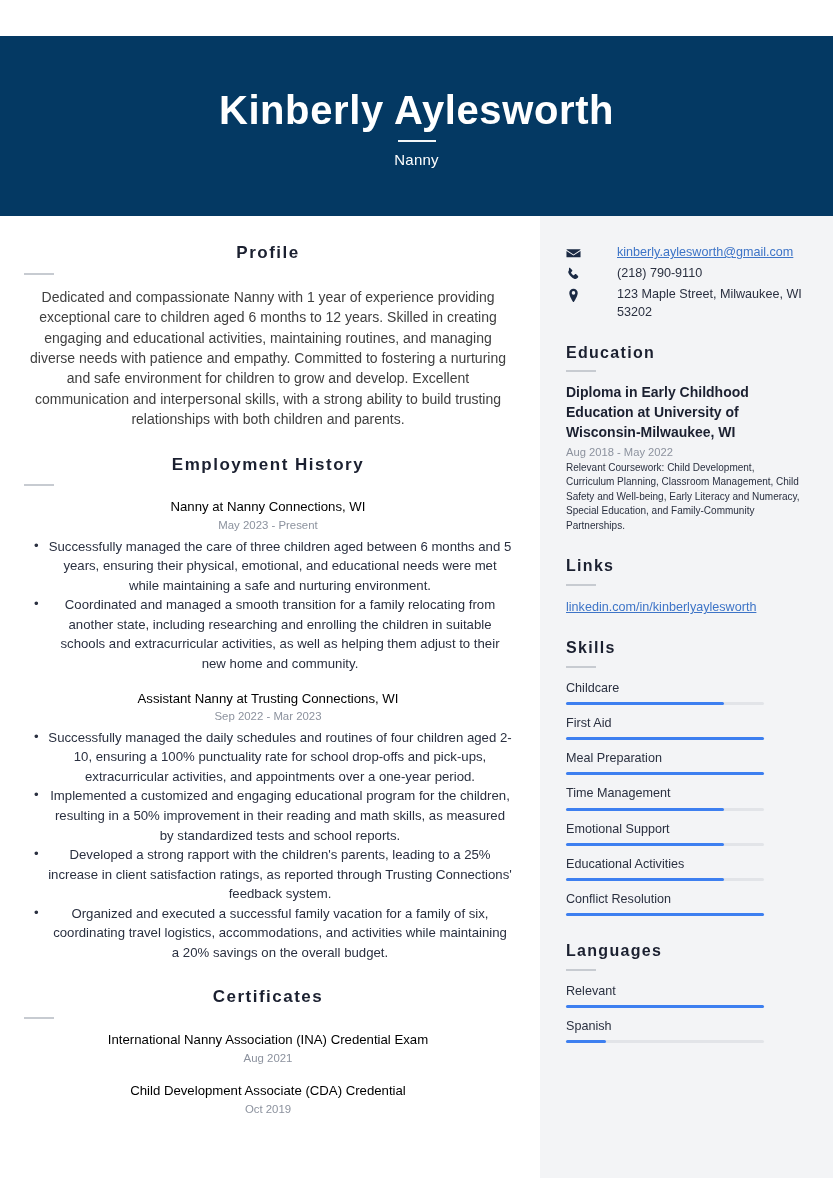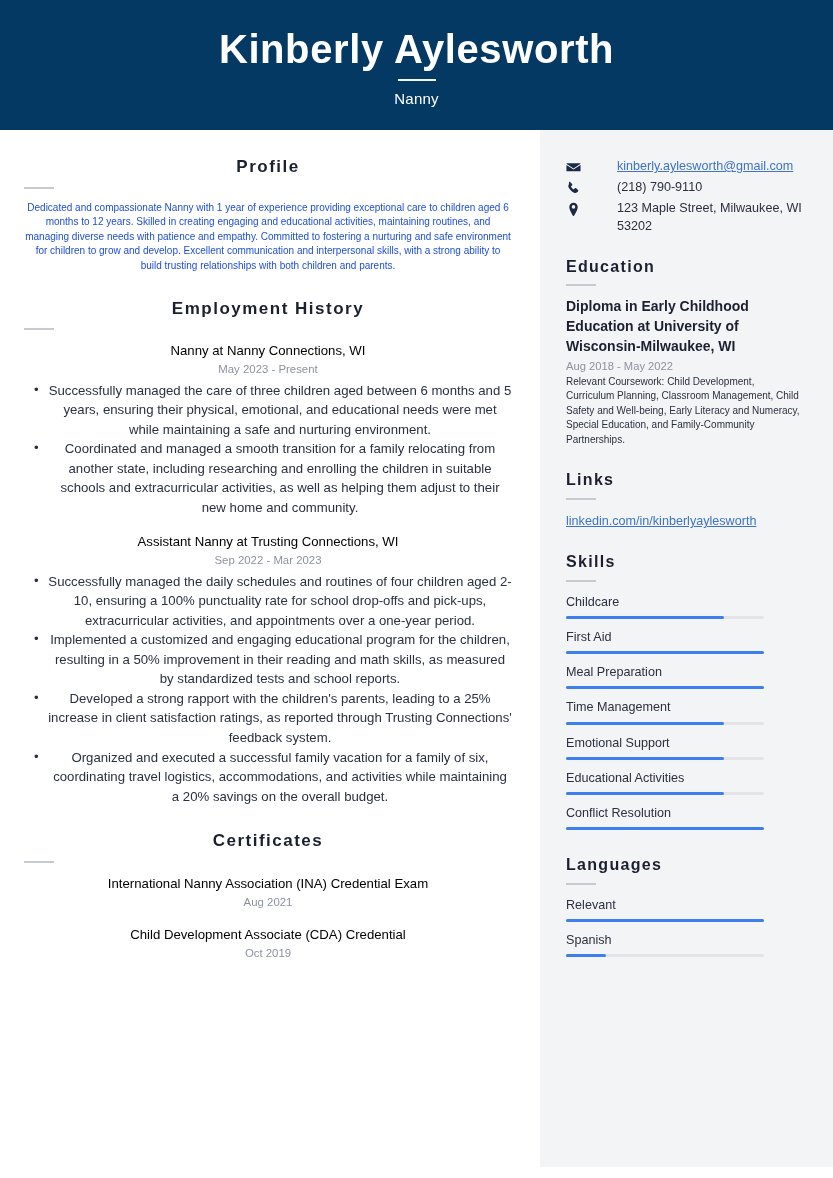--- a/index.html
+++ b/index.html
@@ -16,27 +16,28 @@
     position: relative;
     width: 833px;
     height: 1178px;
     background: #ffffff;
     overflow: hidden;
   }
 
   
   .header {
     background: #043963;
-    height: 130px;
+    height: 180px;
     width: 833px;
     display: flex;
     flex-direction: column;
     align-items: center;
     justify-content: center;
     padding-top: 4px;
+    margin-top: 36px;
   }
   .header-name {
     color: #ffffff;
     font-size: 40px;
     font-weight: bold;
     letter-spacing: 0.6px;
     line-height: 1.05;
     text-align: center;
   }
   .header-rule {
@@ -84,23 +85,23 @@
   .sec-rule {
     width: 30px;
     height: 2px;
     background: #c7cbd1;
     margin: 10px 0 12px 0;
   }
   .sec-rule.side { margin: 9px 0 11px 0; }
 
   
   .para {
-    font-size: 10px;
+    font-size: 14px;
     line-height: 1.46;
-    color: #1d4ed8;
+    color: #404040;
   }
   .entry { margin-bottom: 16px; }
   .entry:last-child { margin-bottom: 0; }
   .entry-title {
     font-size: 13.2px;
     font-weight: normal;
     color: #000000;
     line-height: 1.35;
   }
   .entry-date {

